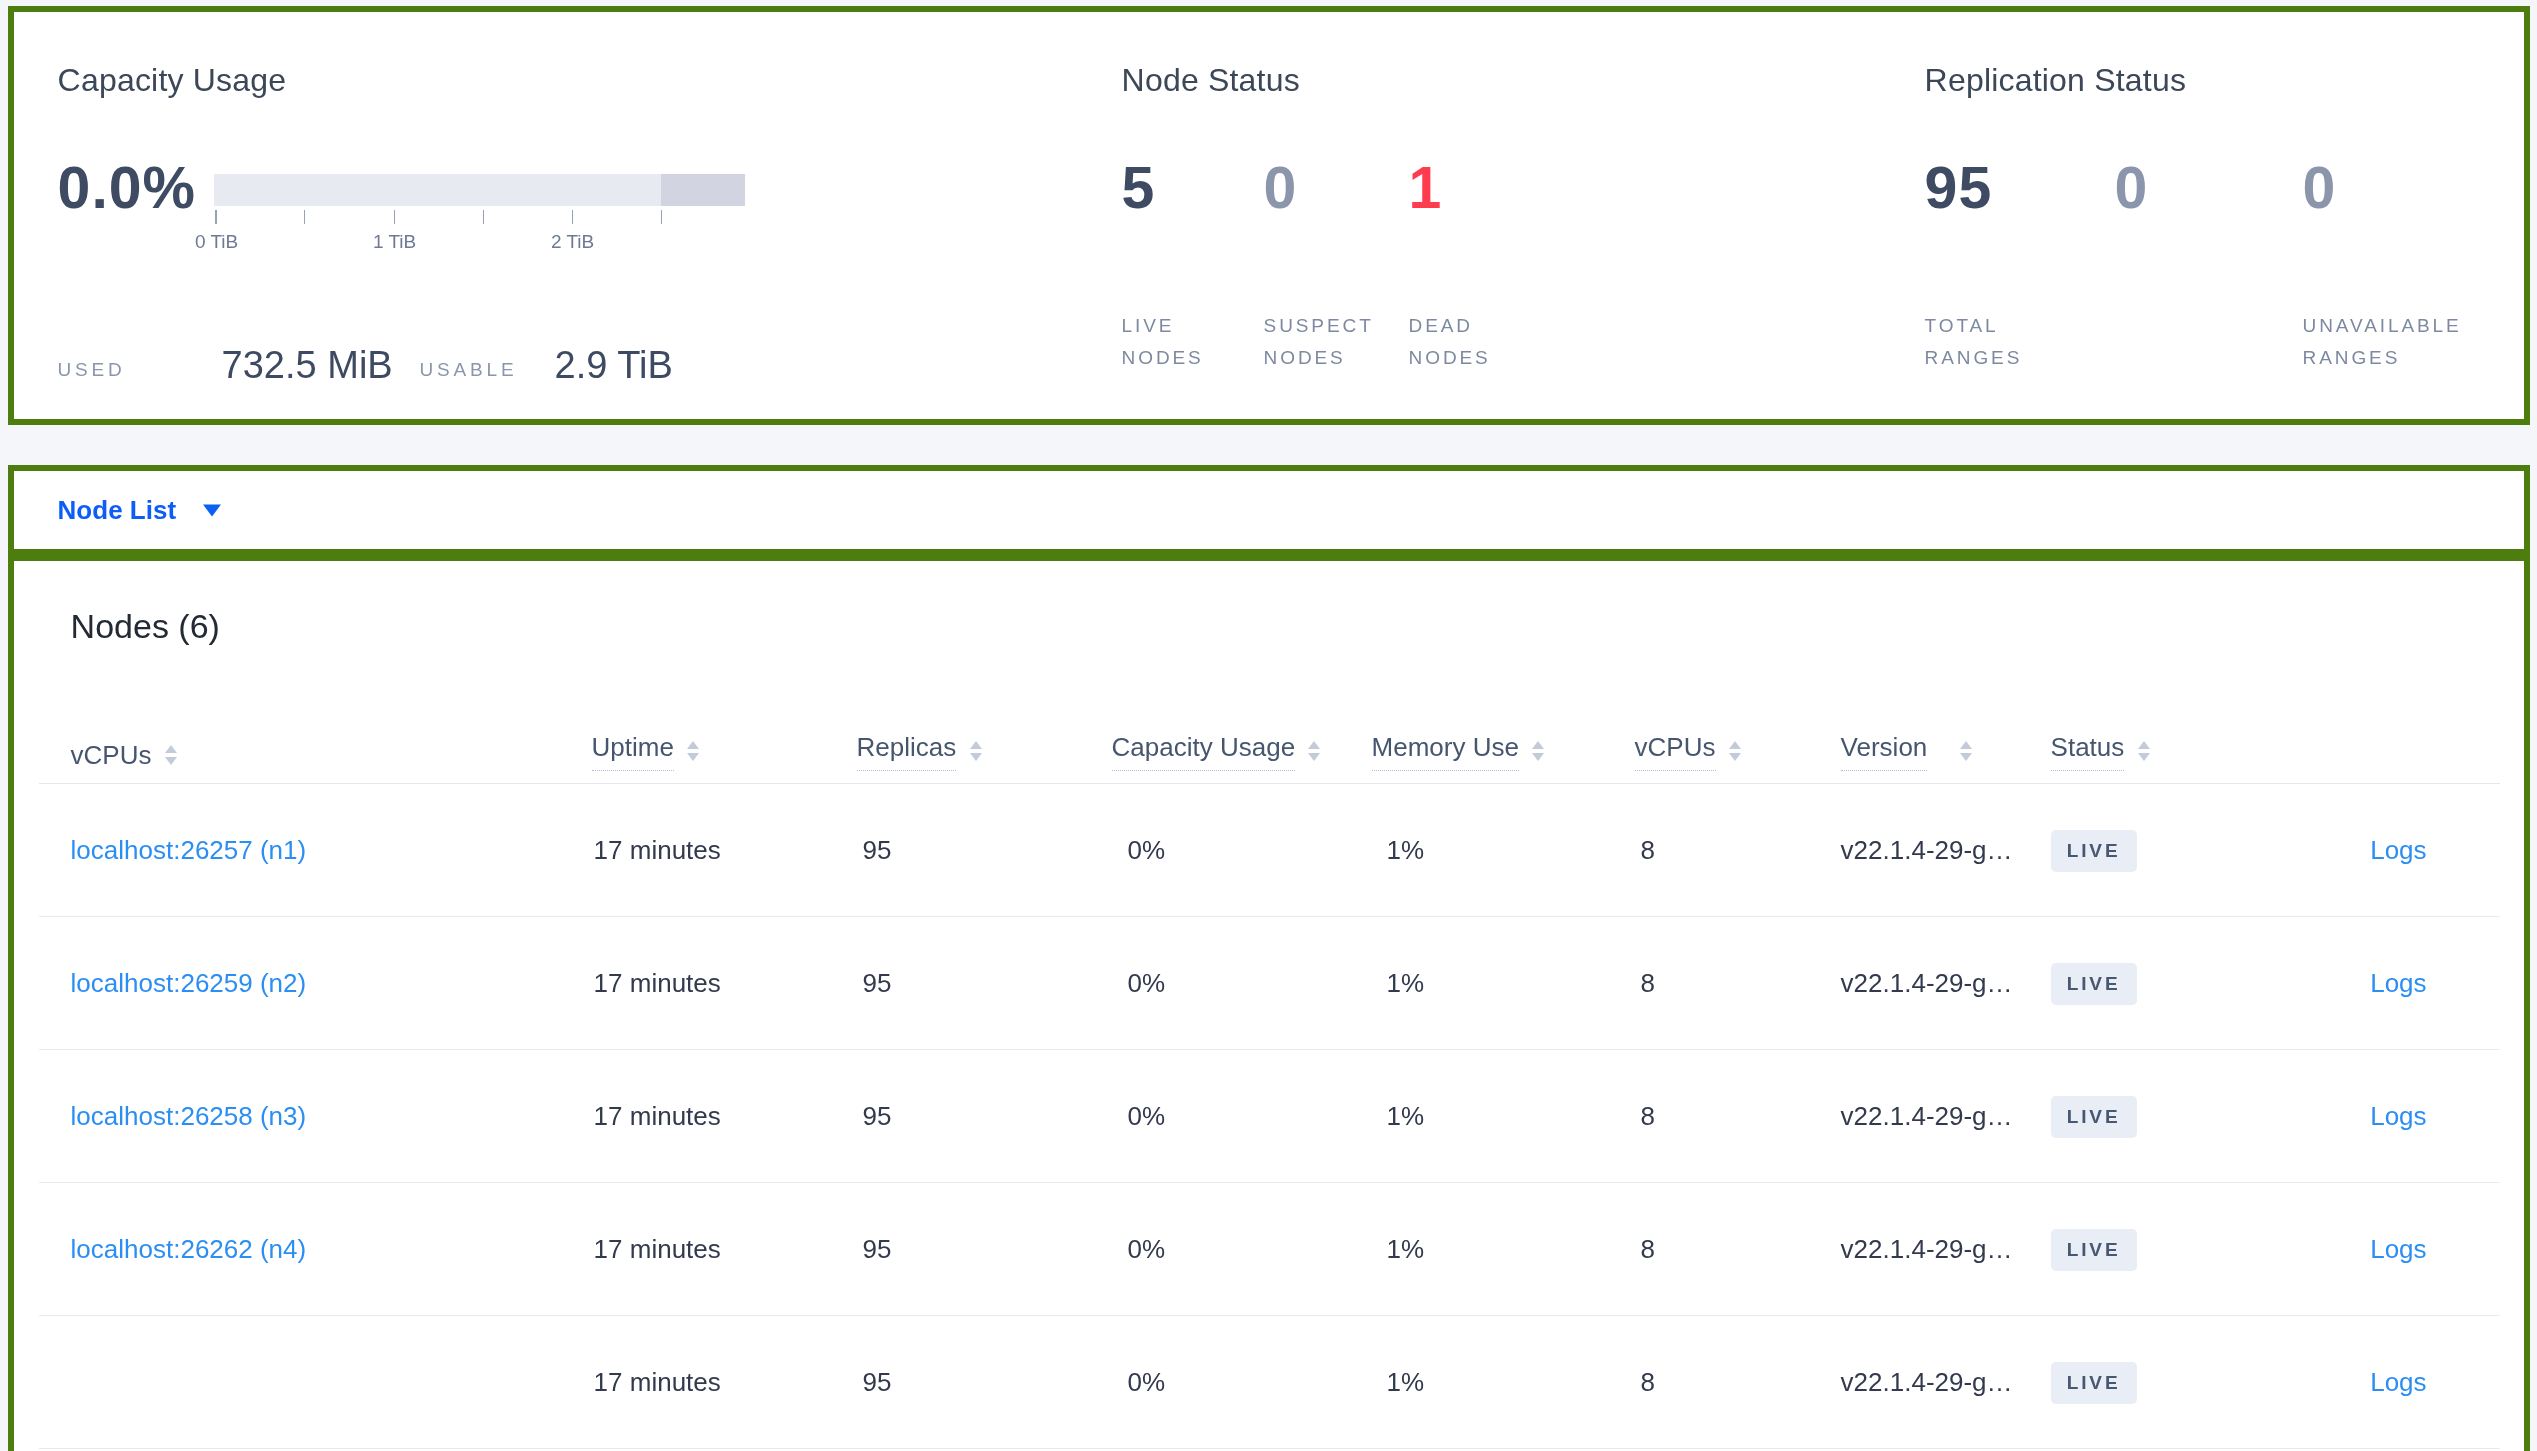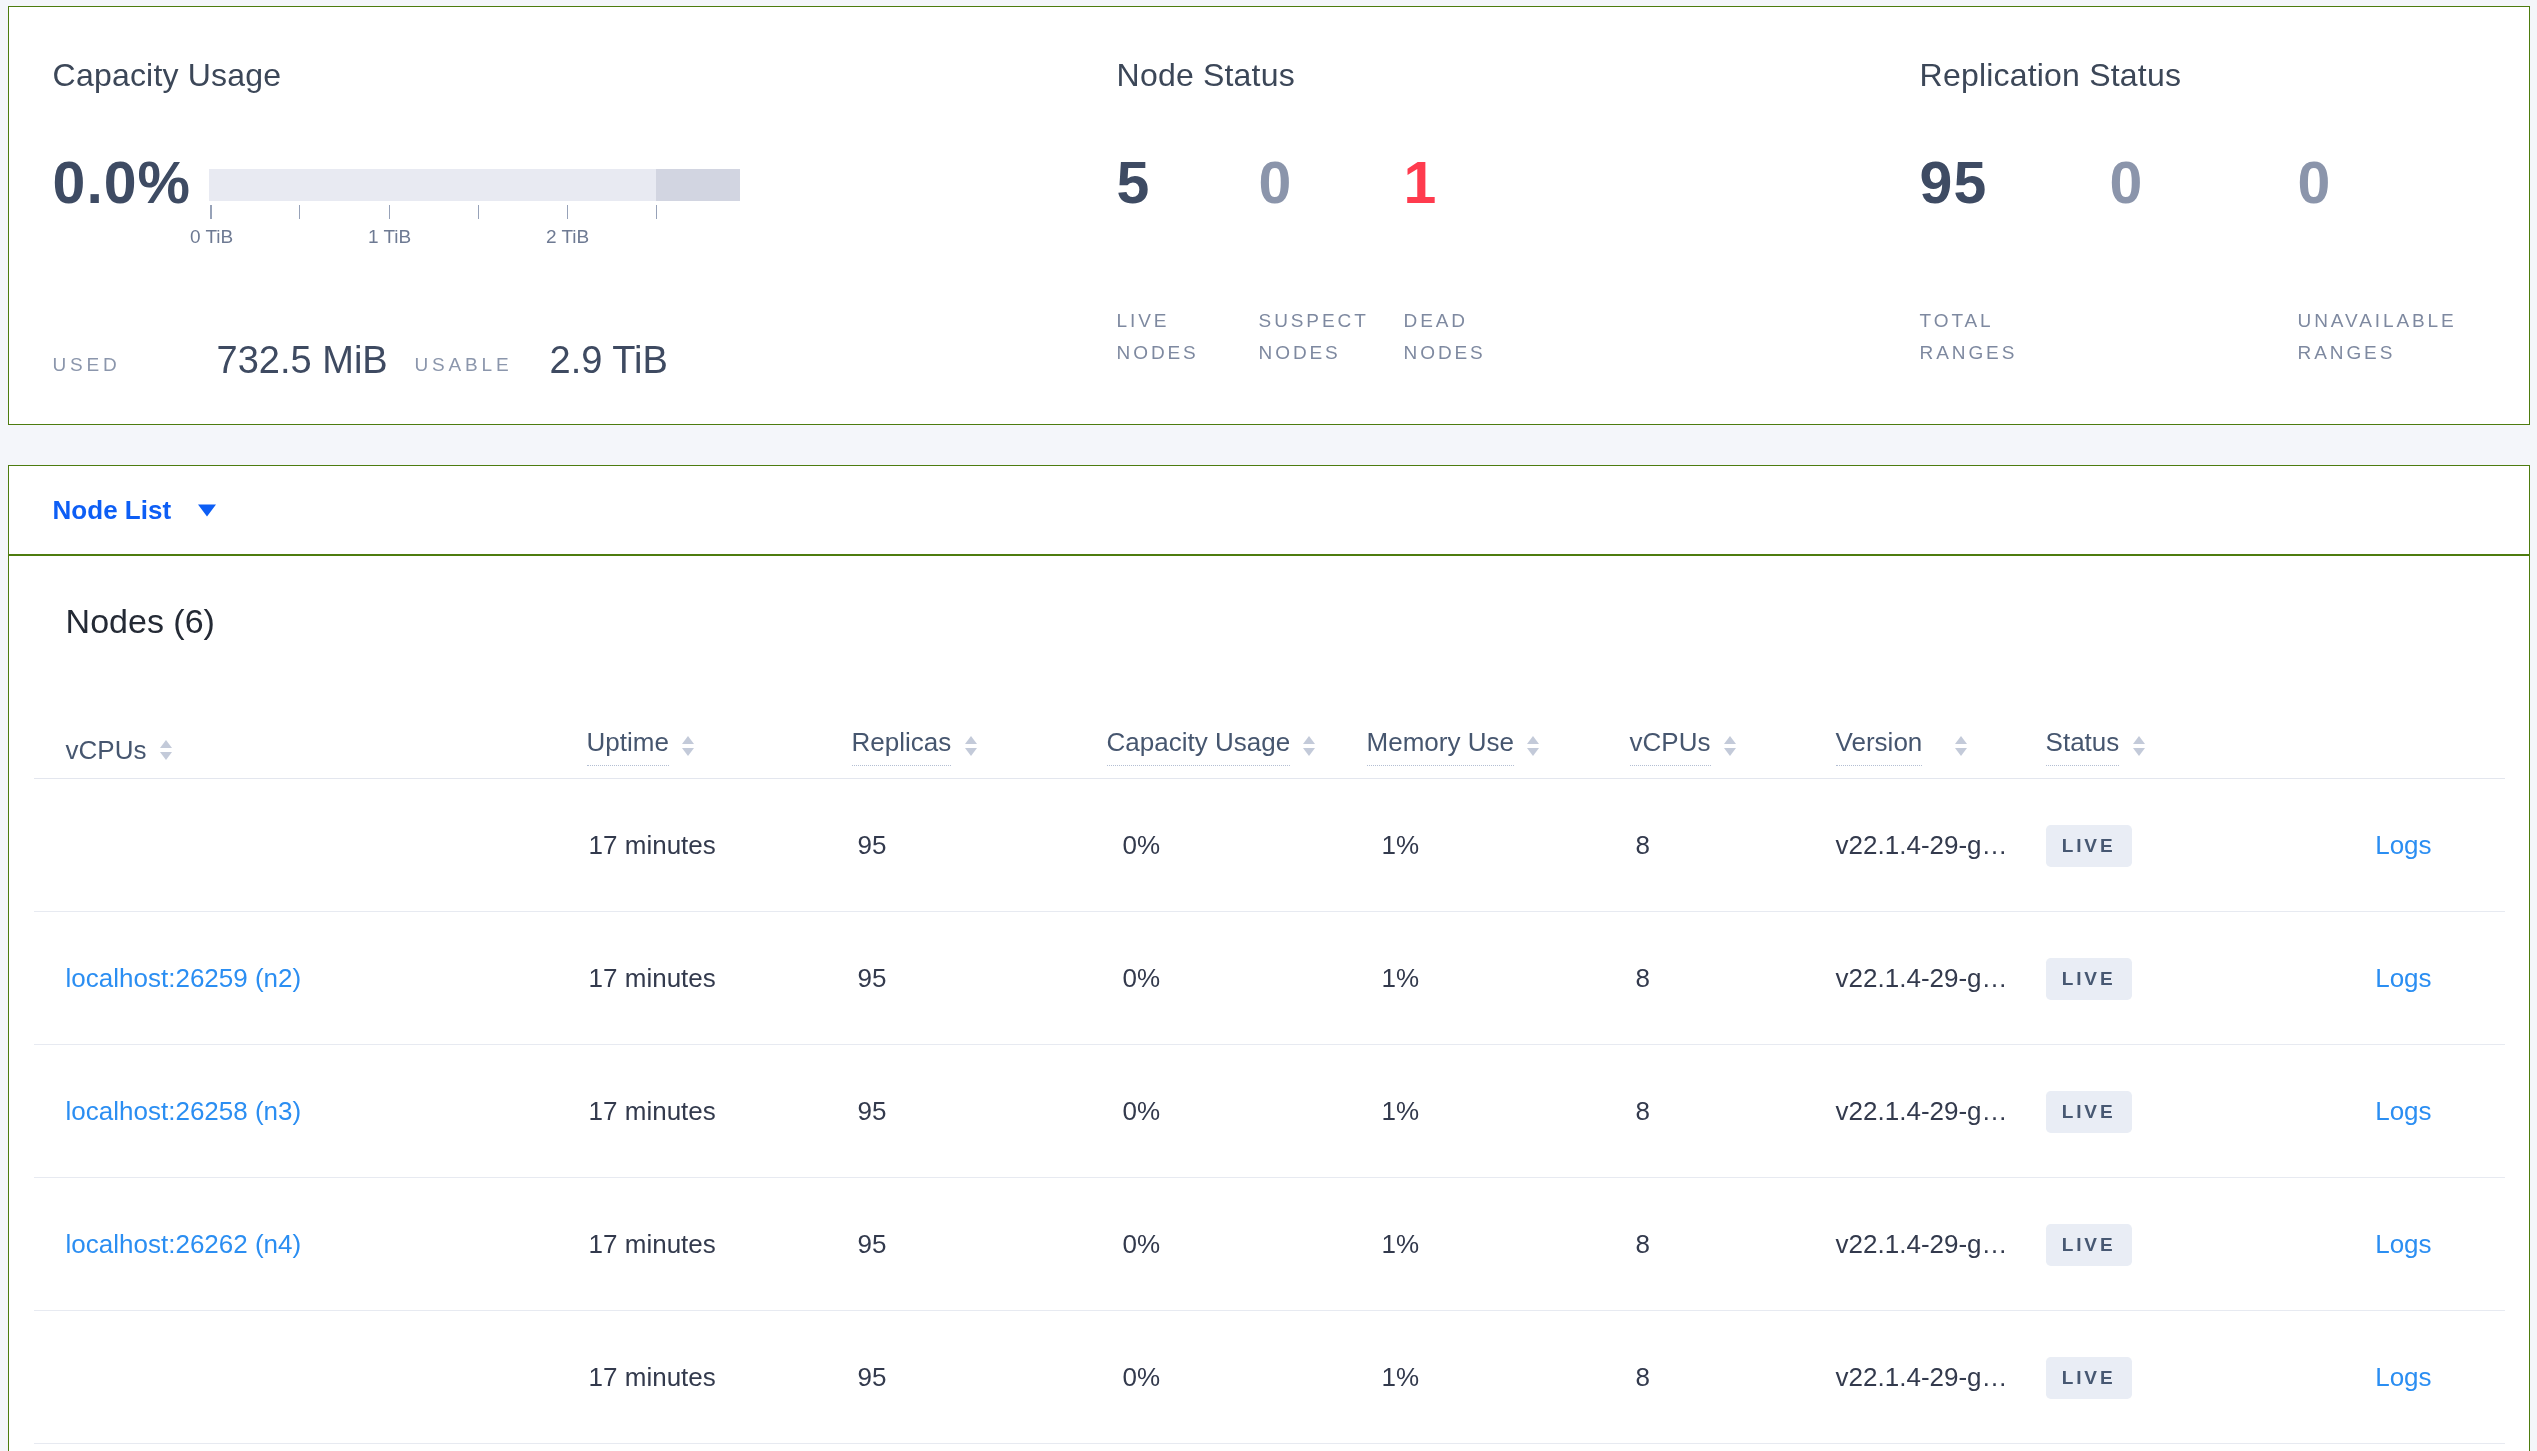--- a/index.html
+++ b/index.html
@@ -7,21 +7,21 @@
   body {
     width: 2538px; height: 1452px;
     background: #f4f6fa;
     font-family: "Liberation Sans", sans-serif;
     overflow: hidden;
     position: relative;
   }
   .card {
     position: absolute; left: 7.6px; width: 2522px;
     background: #ffffff;
-    border: 1px solid #4d7c0f;
+    border: 6px solid #4d7c0f;
   }
   .summary-card { top: 5.7px; height: 419px; }
   .selector-card { top: 465px; height: 90px; }
   .table-card { top: 555px; height: 896px; border-bottom: none; }
 
   
   .sec-title {
     position: absolute; top: 50px;
     font-size: 32px; font-weight: 500; color: #3c4758;
     letter-spacing: 0.2px; white-space: nowrap;
@@ -262,20 +262,21 @@
       <span class="sort">
           <span class="up"></span>
           <span class="down"></span>
         </span>
     </div>
   </div>
 
   <div class="tbody">
 
     <div class="row">
+      <div class="cell link c-addr">localhost:26257 (n1)</div>
       <div class="cell c-uptime">17 minutes</div>
       <div class="cell c-replicas">95</div>
       <div class="cell c-capacity">0%</div>
       <div class="cell c-memory">1%</div>
       <div class="cell c-vcpus">8</div>
       <div class="cell c-version">v22.1.4-29-g…</div>
       <div class="badge">LIVE</div>
       <div class="cell link c-logs">Logs</div>
     </div>
 

